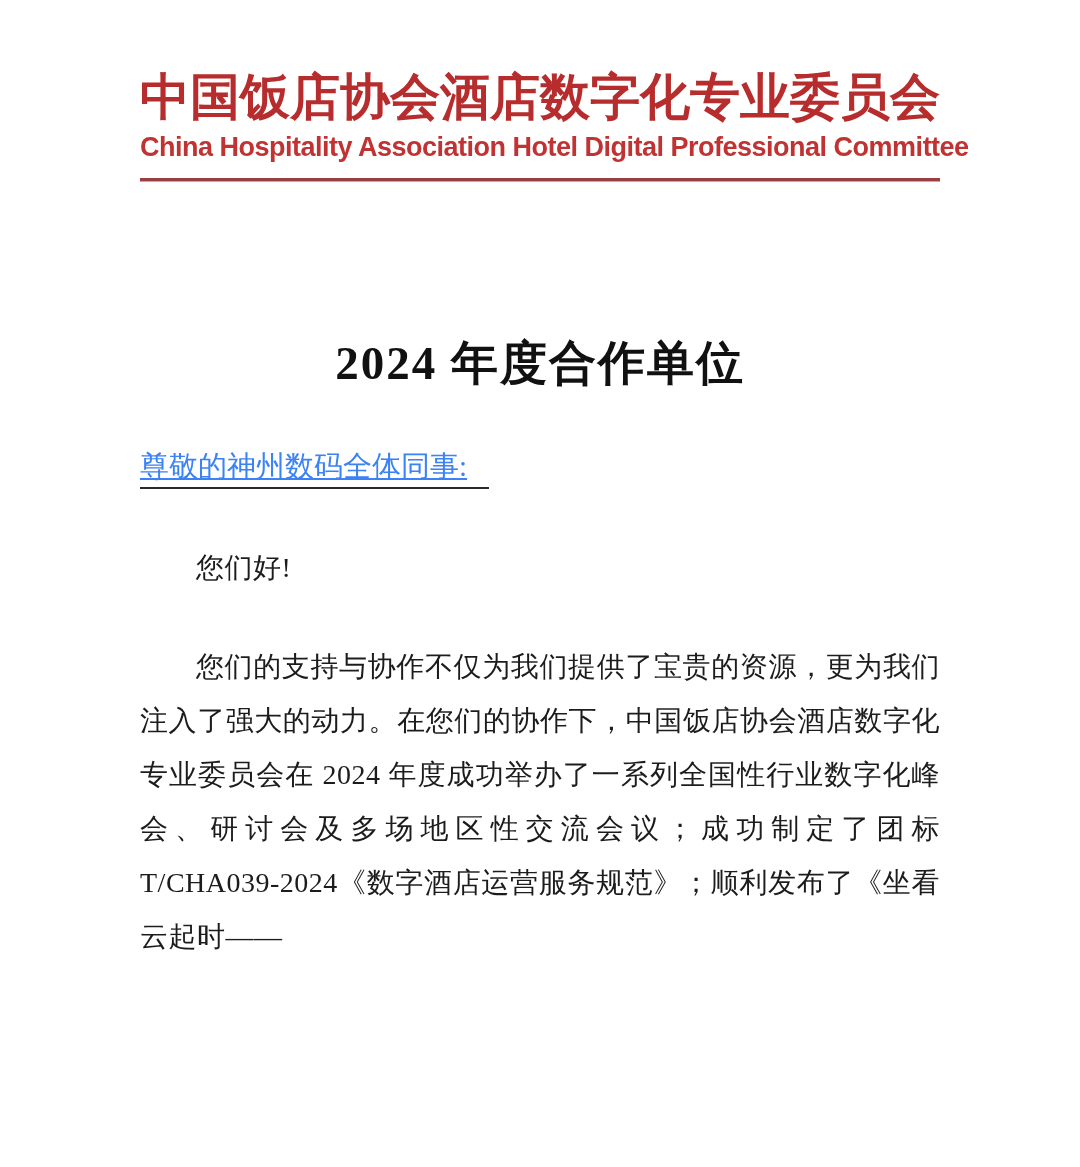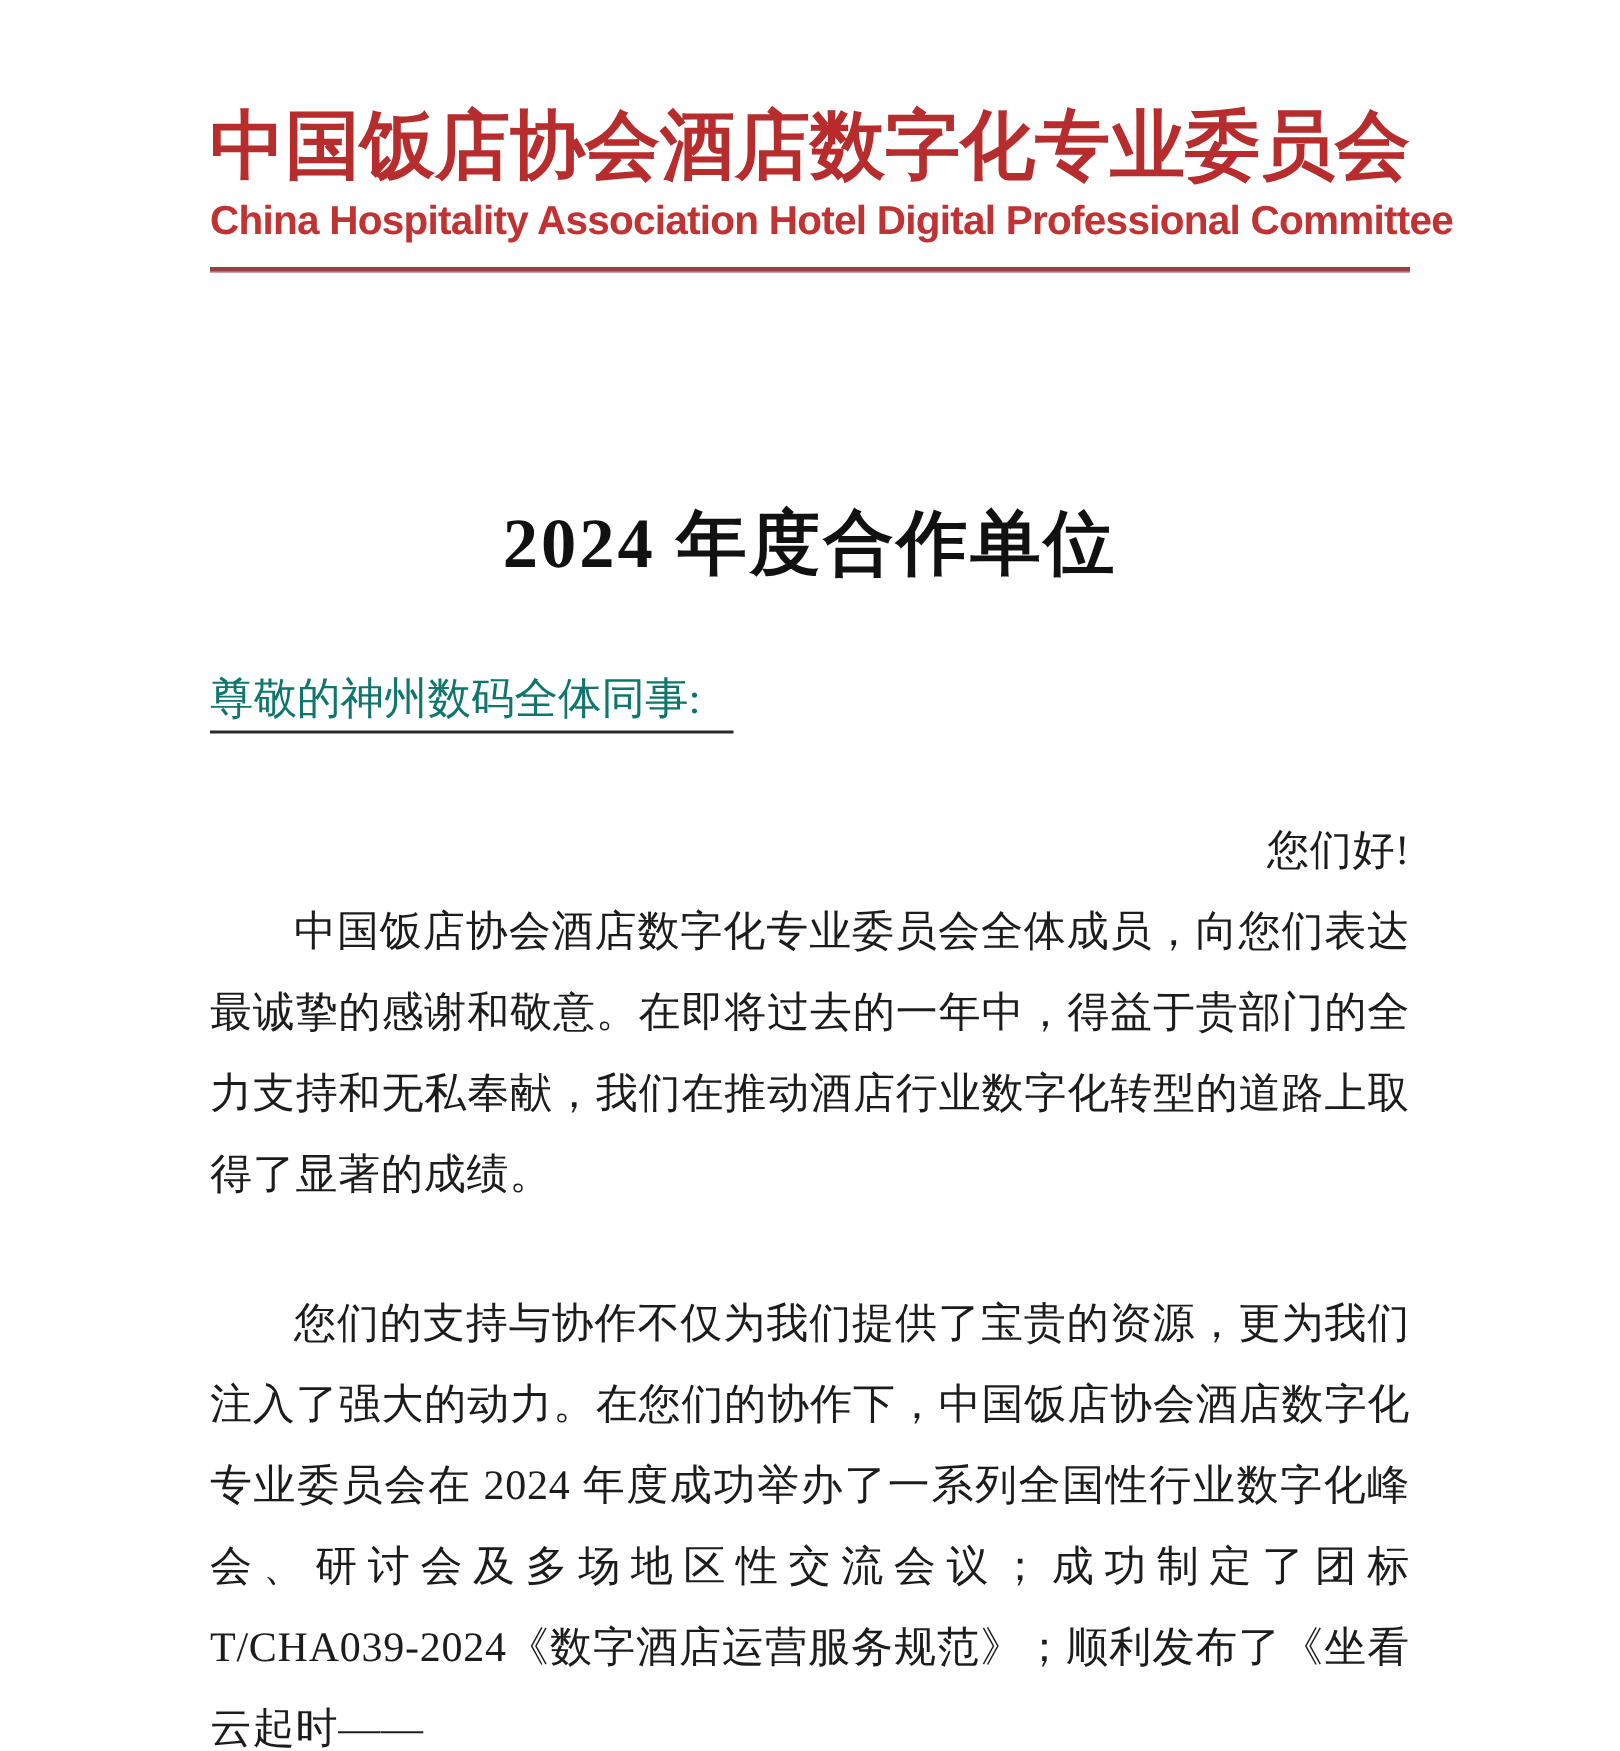--- a/index.html
+++ b/index.html
@@ -53,42 +53,43 @@
     font-weight: bold;
     font-size: 47px;
     line-height: 66px;
     letter-spacing: 2px;
   }
   
   .salutation {
     margin: 50px 0 0 0;
     font-size: 29px;
     line-height: 40px;
-    color: #0f766e;
+    color: #3b82f6;
+    text-decoration: underline;
   }
   .salutation .u {
     border-bottom: 2px solid #2a2a2a;
     padding-bottom: 5px;
     padding-right: 22px;
   }
   
   .body-text {
     margin-top: 55px;
   }
   .body-text p {
     margin: 0;
     font-size: 28px;
     line-height: 54px;
     color: #1c1c1c;
     text-align: justify;
     text-indent: 2em;
     letter-spacing: 0.5px;
   }
   .body-text p.greeting {
-    text-align: right;
+    text-align: left;
   }
   .body-text p + p.spaced {
     margin-top: 45px;
   }
 </style>
 </head>
 <body>
 
 <div class="page">
 
@@ -104,19 +105,18 @@
       <span>2024 年度合作单位</span><br>
     </h1>
 
     <p class="salutation">
       <span class="u">尊敬的神州数码全体同事:</span>
     </p>
 
     <div class="body-text">
       <p class="greeting">您们好!</p>
 
-    <p>中国饭店协会酒店数字化专业委员会全体成员，向您们表达最诚挚的感谢和敬意。在即将过去的一年中，得益于贵部门的全力支持和无私奉献，我们在推动酒店行业数字化转型的道路上取得了显著的成绩。</p>
         <p class="spaced">您们的支持与协作不仅为我们提供了宝贵的资源，更为我们注入了强大的动力。在您们的协作下，中国饭店协会酒店数字化专业委员会在 2024 年度成功举办了一系列全国性行业数字化峰会、研讨会及多场地区性交流会议；成功制定了团标 T/CHA039-2024《数字酒店运营服务规范》；顺利发布了《坐看云起时——</p>
       </div>
 
   </main>
 
 </div>
 
 </body></html>

